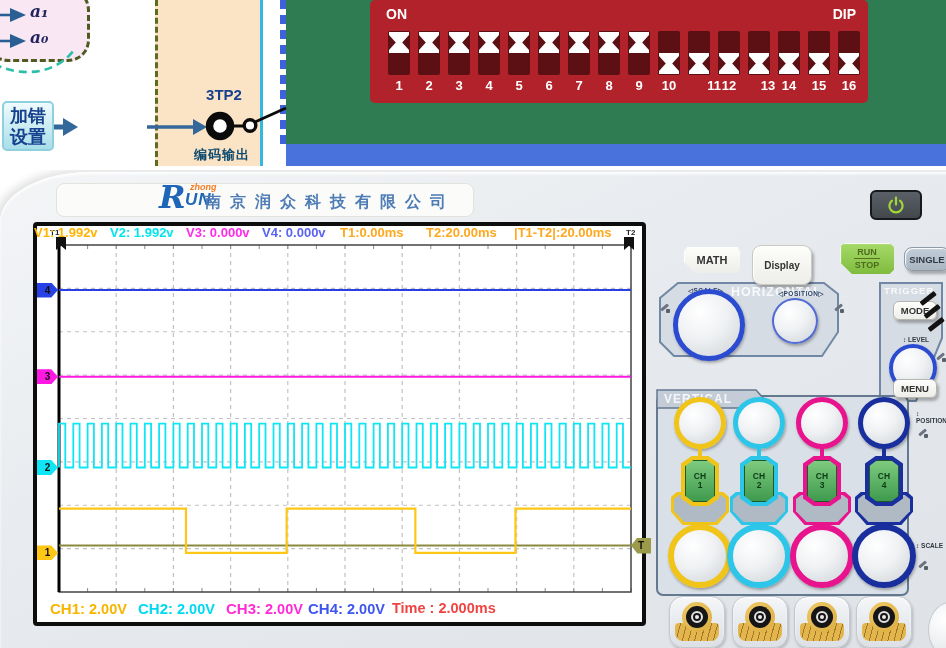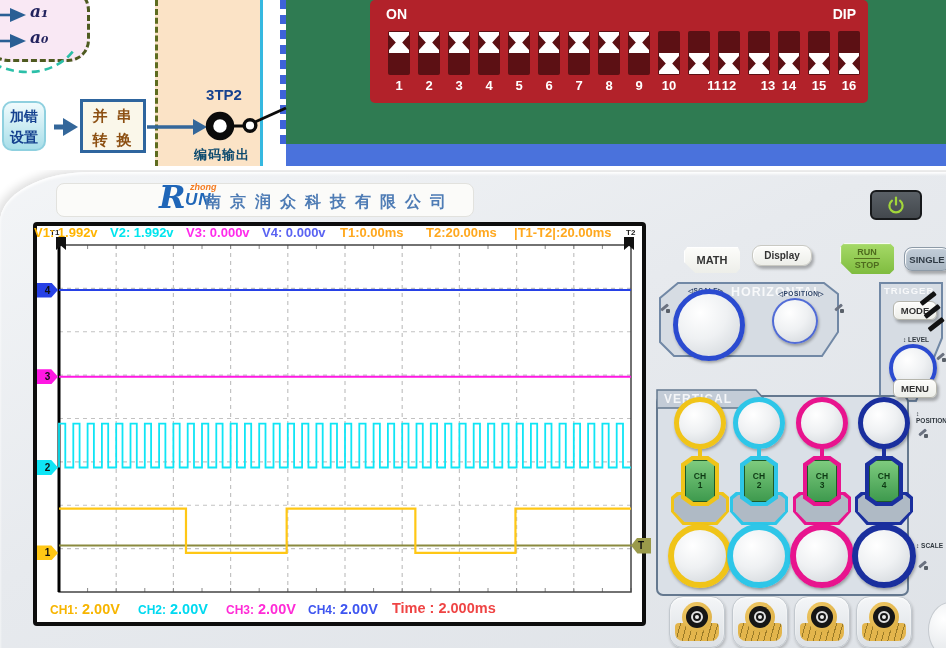--- a/index.html
+++ b/index.html
@@ -14,23 +14,23 @@
   .cyan-line{position:absolute;left:260px;top:0;width:3px;height:166px;background:#35B8E0;}
   .blue-dash-border{position:absolute;left:280px;top:0;width:6px;height:144px;
       background:repeating-linear-gradient(180deg,#3E63D8 0 9px,#ffffff 9px 15px);}
   .green-panel{position:absolute;left:286px;top:0;width:660px;height:144px;background:#2F7B52;}
   .blue-bar{position:absolute;left:286px;top:144px;width:660px;height:22px;background:#4A72DC;}
   .pink-box{position:absolute;left:-14px;top:-12px;width:104px;height:74px;border-radius:22px;
             border:3px dashed #4E5A20;background:#F9E8F4;}
   .sig-label{position:absolute;font:italic bold 17px "DejaVu Serif",serif;color:#23235E;}
   #sig-a1{left:30px;top:1px;} #sig-a0{left:30px;top:27px;}
   .top-wires{position:absolute;left:0;top:0;width:946px;height:170px;pointer-events:none;}
-  .err-btn{position:absolute;left:2px;top:101px;width:44px;height:50px;border-radius:10px;
+  .err-btn{position:absolute;left:2px;top:101px;width:52px;height:50px;border-radius:5px;
            border:2px solid #8FD0DF;background:linear-gradient(180deg,#F0FBFD,#A8DEE9);
-           color:#15418F;font-weight:bold;font-size:14px;line-height:21px;text-align:center;padding-top:3px;}
+           color:#15418F;font-weight:bold;font-size:18px;line-height:21px;text-align:center;padding-top:3px;}
   .conv-box{position:absolute;left:80px;top:99px;width:66px;height:54px;border:3px solid #2E659E;
             background:#FAF7EA;color:#8C4F12;font:bold 15px "DejaVu Serif",serif;line-height:24px;
             text-align:center;letter-spacing:2px;padding-top:2px;}
   .tp2-label{position:absolute;left:194px;top:86px;width:60px;text-align:center;color:#15418F;
              font-weight:bold;font-size:15px;}
   .code-out{position:absolute;left:184px;top:146px;width:76px;text-align:center;color:#0c4a6e;
             font-weight:bold;font-size:13px;letter-spacing:1px;}
 
   
   .dip-body{position:absolute;left:370px;top:0;width:498px;height:103px;background:#B2222A;border-radius:5px;}
@@ -65,31 +65,31 @@
   .cursor-flag{position:absolute;width:10px;height:13px;background:#111;z-index:6;
       clip-path:polygon(0 0,100% 0,100% 100%,50% 68%,0 100%);}
   .cursor-label{position:absolute;font-weight:bold;font-size:8px;color:#222;z-index:6;}
   .ch-tag{position:absolute;left:37px;width:21px;height:15px;z-index:6;display:flex;align-items:center;
       justify-content:center;font-weight:bold;font-size:10px;color:#101010;
       clip-path:polygon(0 0,68% 0,100% 50%,68% 100%,0 100%);}
   .t-tag{position:absolute;left:631px;width:20px;height:16px;z-index:6;display:flex;align-items:center;
       justify-content:center;font-weight:bold;font-size:10px;color:#101010;
       clip-path:polygon(100% 0,32% 0,0 50%,32% 100%,100% 100%);}
   .readout-item{position:absolute;top:600px;white-space:nowrap;z-index:6;font-weight:bold;}
-  .readout-item .lbl{font-size:12px;} .readout-item .val{font-size:14.5px;margin-left:4px;margin-top:40px;}
+  .readout-item .lbl{font-size:15px;} .readout-item .val{font-size:14.5px;margin-left:4px;margin-top:40px;}
   .time-readout{position:absolute;left:392px;top:600px;color:#ef4444;font-weight:bold;font-size:14.5px;z-index:6;}
 
   
   #panel-svg{position:absolute;left:0;top:0;width:946px;height:648px;z-index:2;pointer-events:none;}
   .pbtn{position:absolute;display:flex;align-items:center;justify-content:center;z-index:3;
         font-weight:bold;color:#333;background:linear-gradient(180deg,#FDFDFB,#EDEEE9);
         box-shadow:inset 1px 1px 1px #fff, 2px 3px 3px rgba(0,0,0,0.28);}
   .btn-math{left:684px;top:247px;width:56px;height:26px;font-size:11px;
       clip-path:polygon(6% 0,96% 0,100% 18%,100% 84%,93% 100%,20% 100%,0 58%,0 16%);}
-  .btn-display{left:752px;top:245px;width:60px;height:21px;font-size:10px;border-radius:9px;border:1px solid #C9C9C2;}
+  .btn-display{left:752px;top:245px;width:60px;height:40px;font-size:10px;border-radius:9px;border:1px solid #C9C9C2;}
   .btn-runstop{left:840px;top:243px;width:54px;height:31px;background:linear-gradient(180deg,#A6DA68,#7FBC3F);
       color:#4E6B1E;font-size:9px;line-height:10px;flex-direction:column;
       clip-path:polygon(8% 0,92% 0,100% 14%,100% 86%,92% 100%,22% 100%,0 62%,0 14%);}
   .btn-runstop .hr{width:26px;height:1px;background:#55701E;margin:1px 0;}
   .btn-single{left:904px;top:247px;width:46px;height:24px;background:linear-gradient(180deg,#C2CDD8,#A9B6C2);
       color:#2F3A44;font-size:9.5px;border-radius:8px;border:1px solid #8D9AA7;}
   .ghost-label{position:absolute;color:rgba(255,255,255,0.82);font-weight:bold;z-index:3;letter-spacing:1px;}
   .mini-label{position:absolute;color:#2F4468;font-weight:bold;font-size:6.5px;z-index:3;letter-spacing:0.5px;}
   .side-label{position:absolute;color:#30383F;font-weight:bold;font-size:6.5px;z-index:3;}
   .knob{position:absolute;border-radius:50%;z-index:3;
@@ -355,24 +355,20 @@
       <circle cx="220" cy="126" r="10.5" fill="#ffffff" stroke="#0B0B0B" stroke-width="7.5"></circle>
       <path d="M231,126 H243" stroke="#0B0B0B" stroke-width="3"></path>
       <circle cx="250" cy="125.5" r="5.8" fill="#ffffff" stroke="#0B0B0B" stroke-width="3.4"></circle>
       <path d="M255,122 L286,108" stroke="#0B0B0B" stroke-width="3"></path>
     </svg>
 
     <div class="err-btn">
       <div>加错</div>
       <div>设置</div>
     </div>
-    <div class="conv-box">
-      <div>并 串</div>
-      <div>转 换</div>
-    </div>
     <div class="tp2-label">3TP2</div>
     <div class="code-out">编码输出</div>
 
     <div class="dip-body" id="dip-body">
       <span class="dip-on">ON</span>
       <span class="dip-dip">DIP</span>
     <div class="dip-slot" style="left: 18px;">
           <div class="dip-slider on"></div>
         </div>
         <div class="dip-num" style="left: 13px;">1</div>

